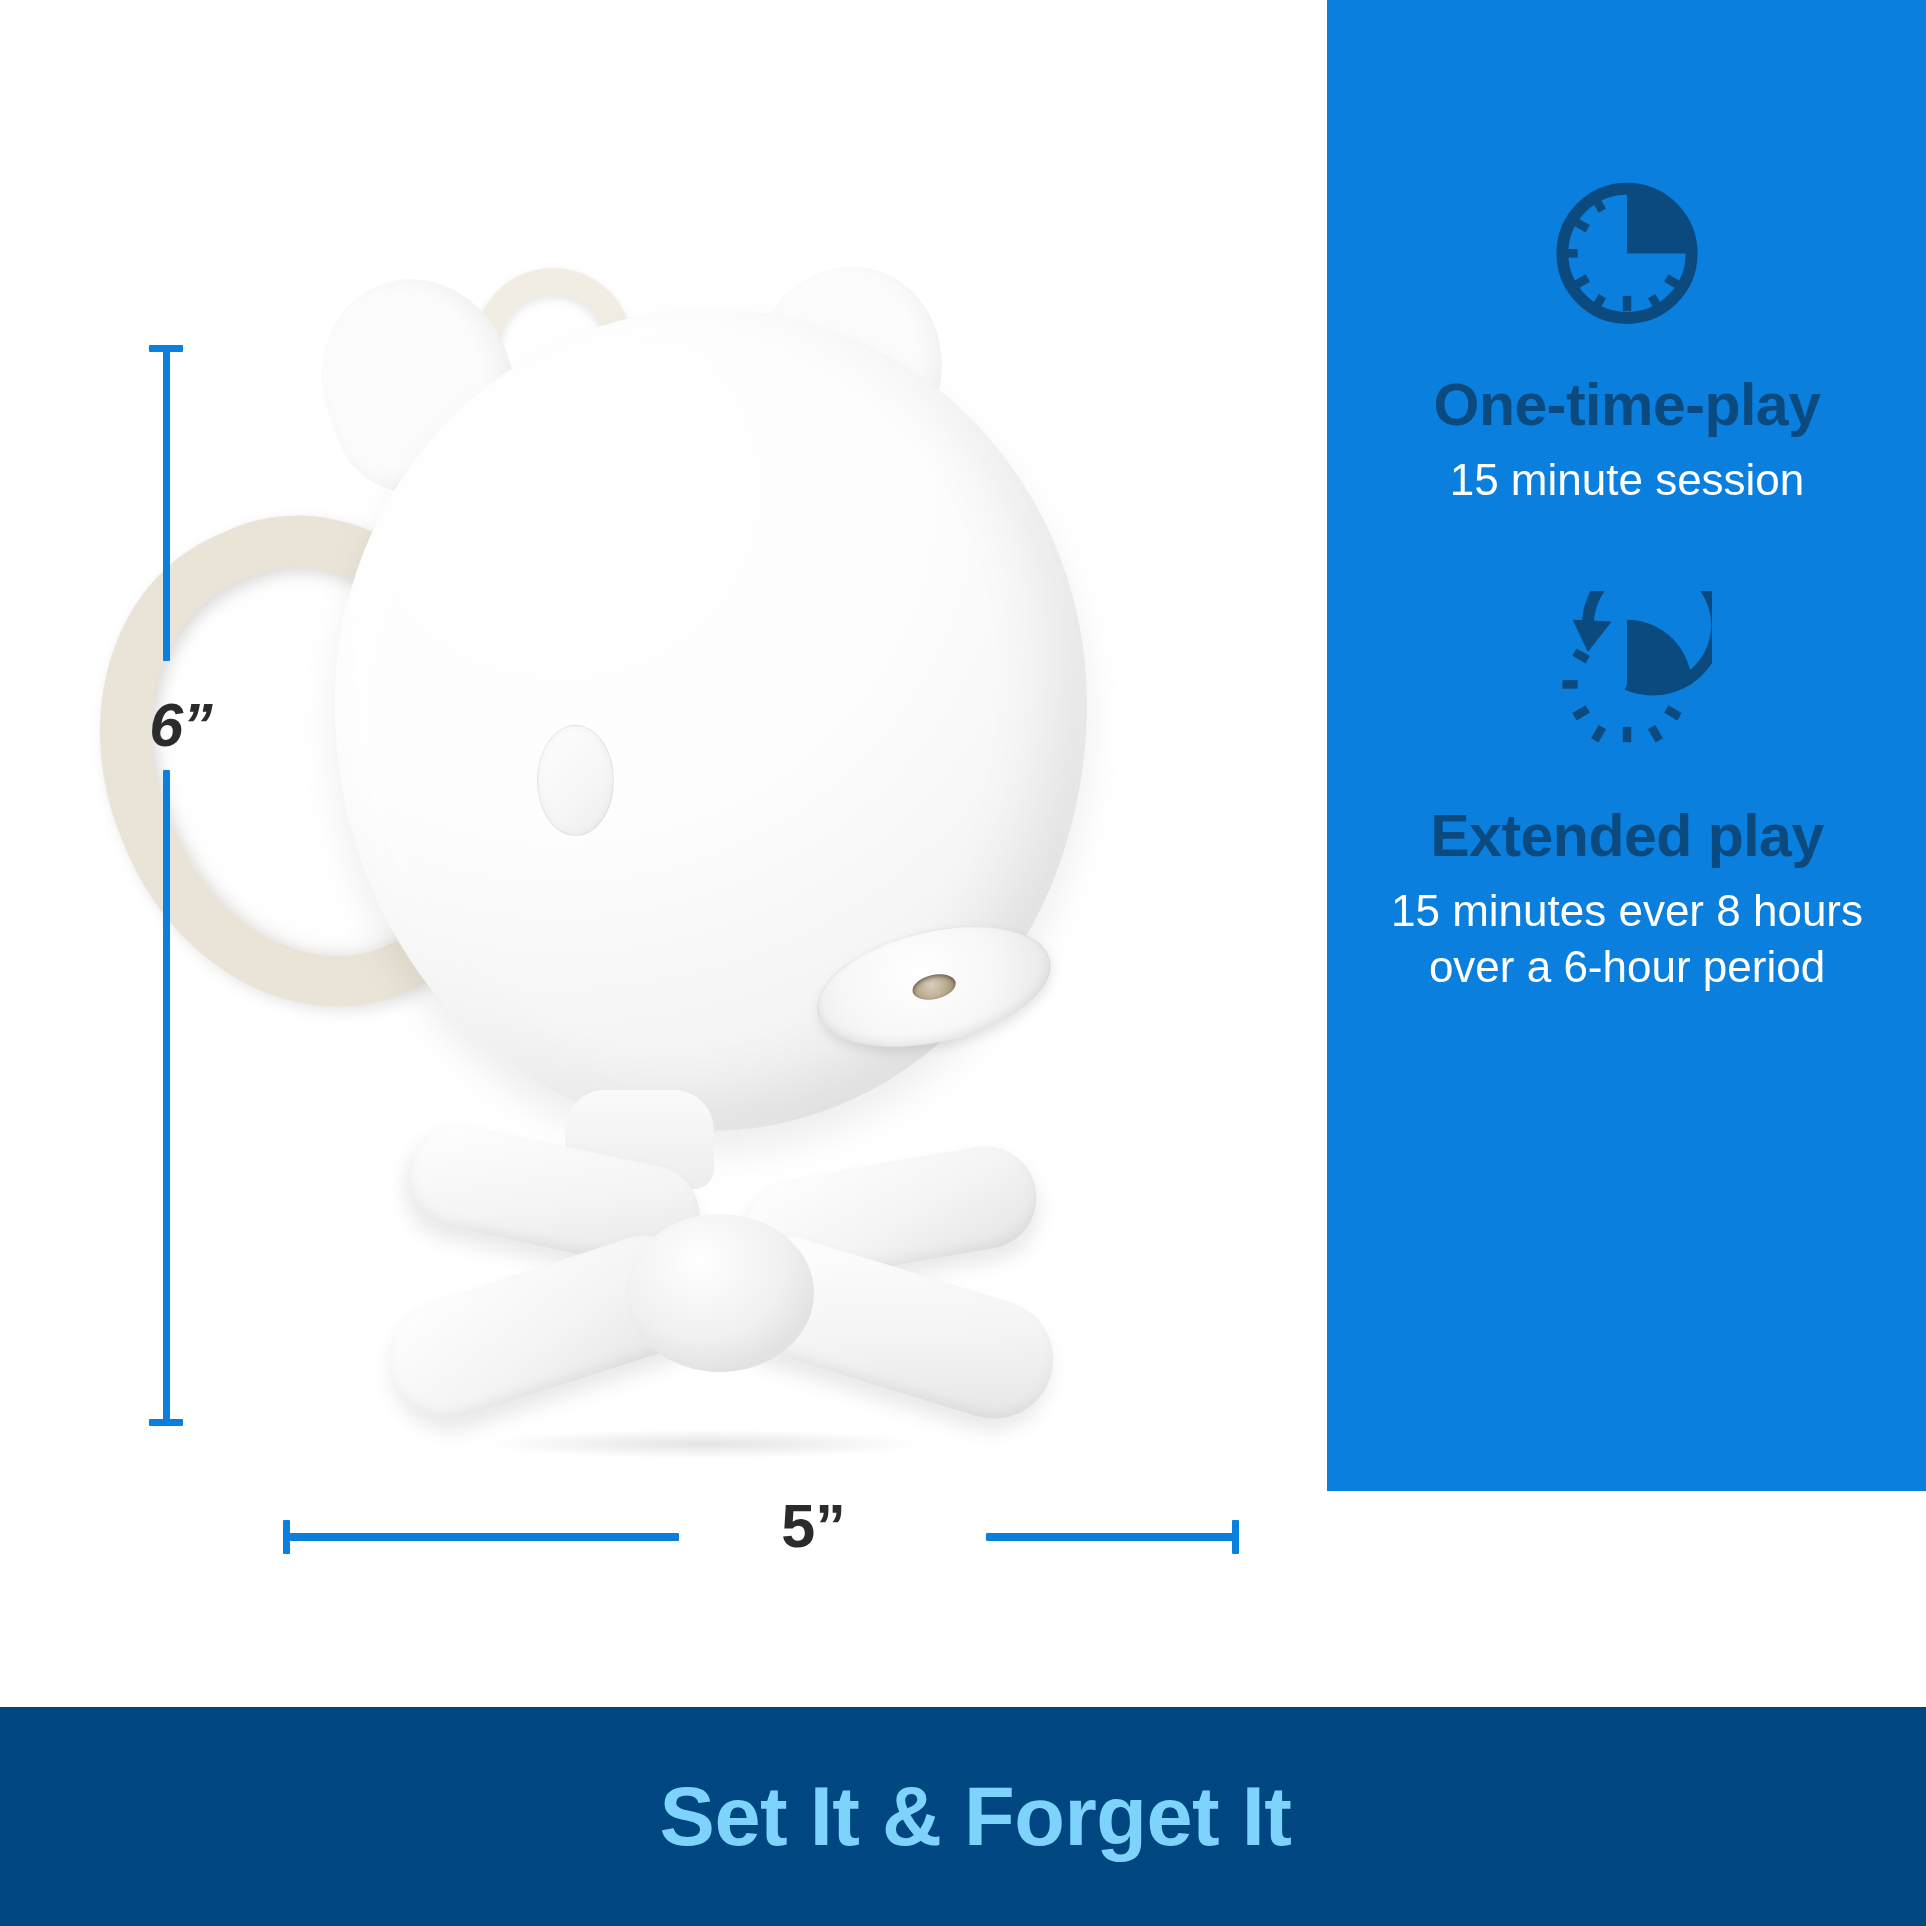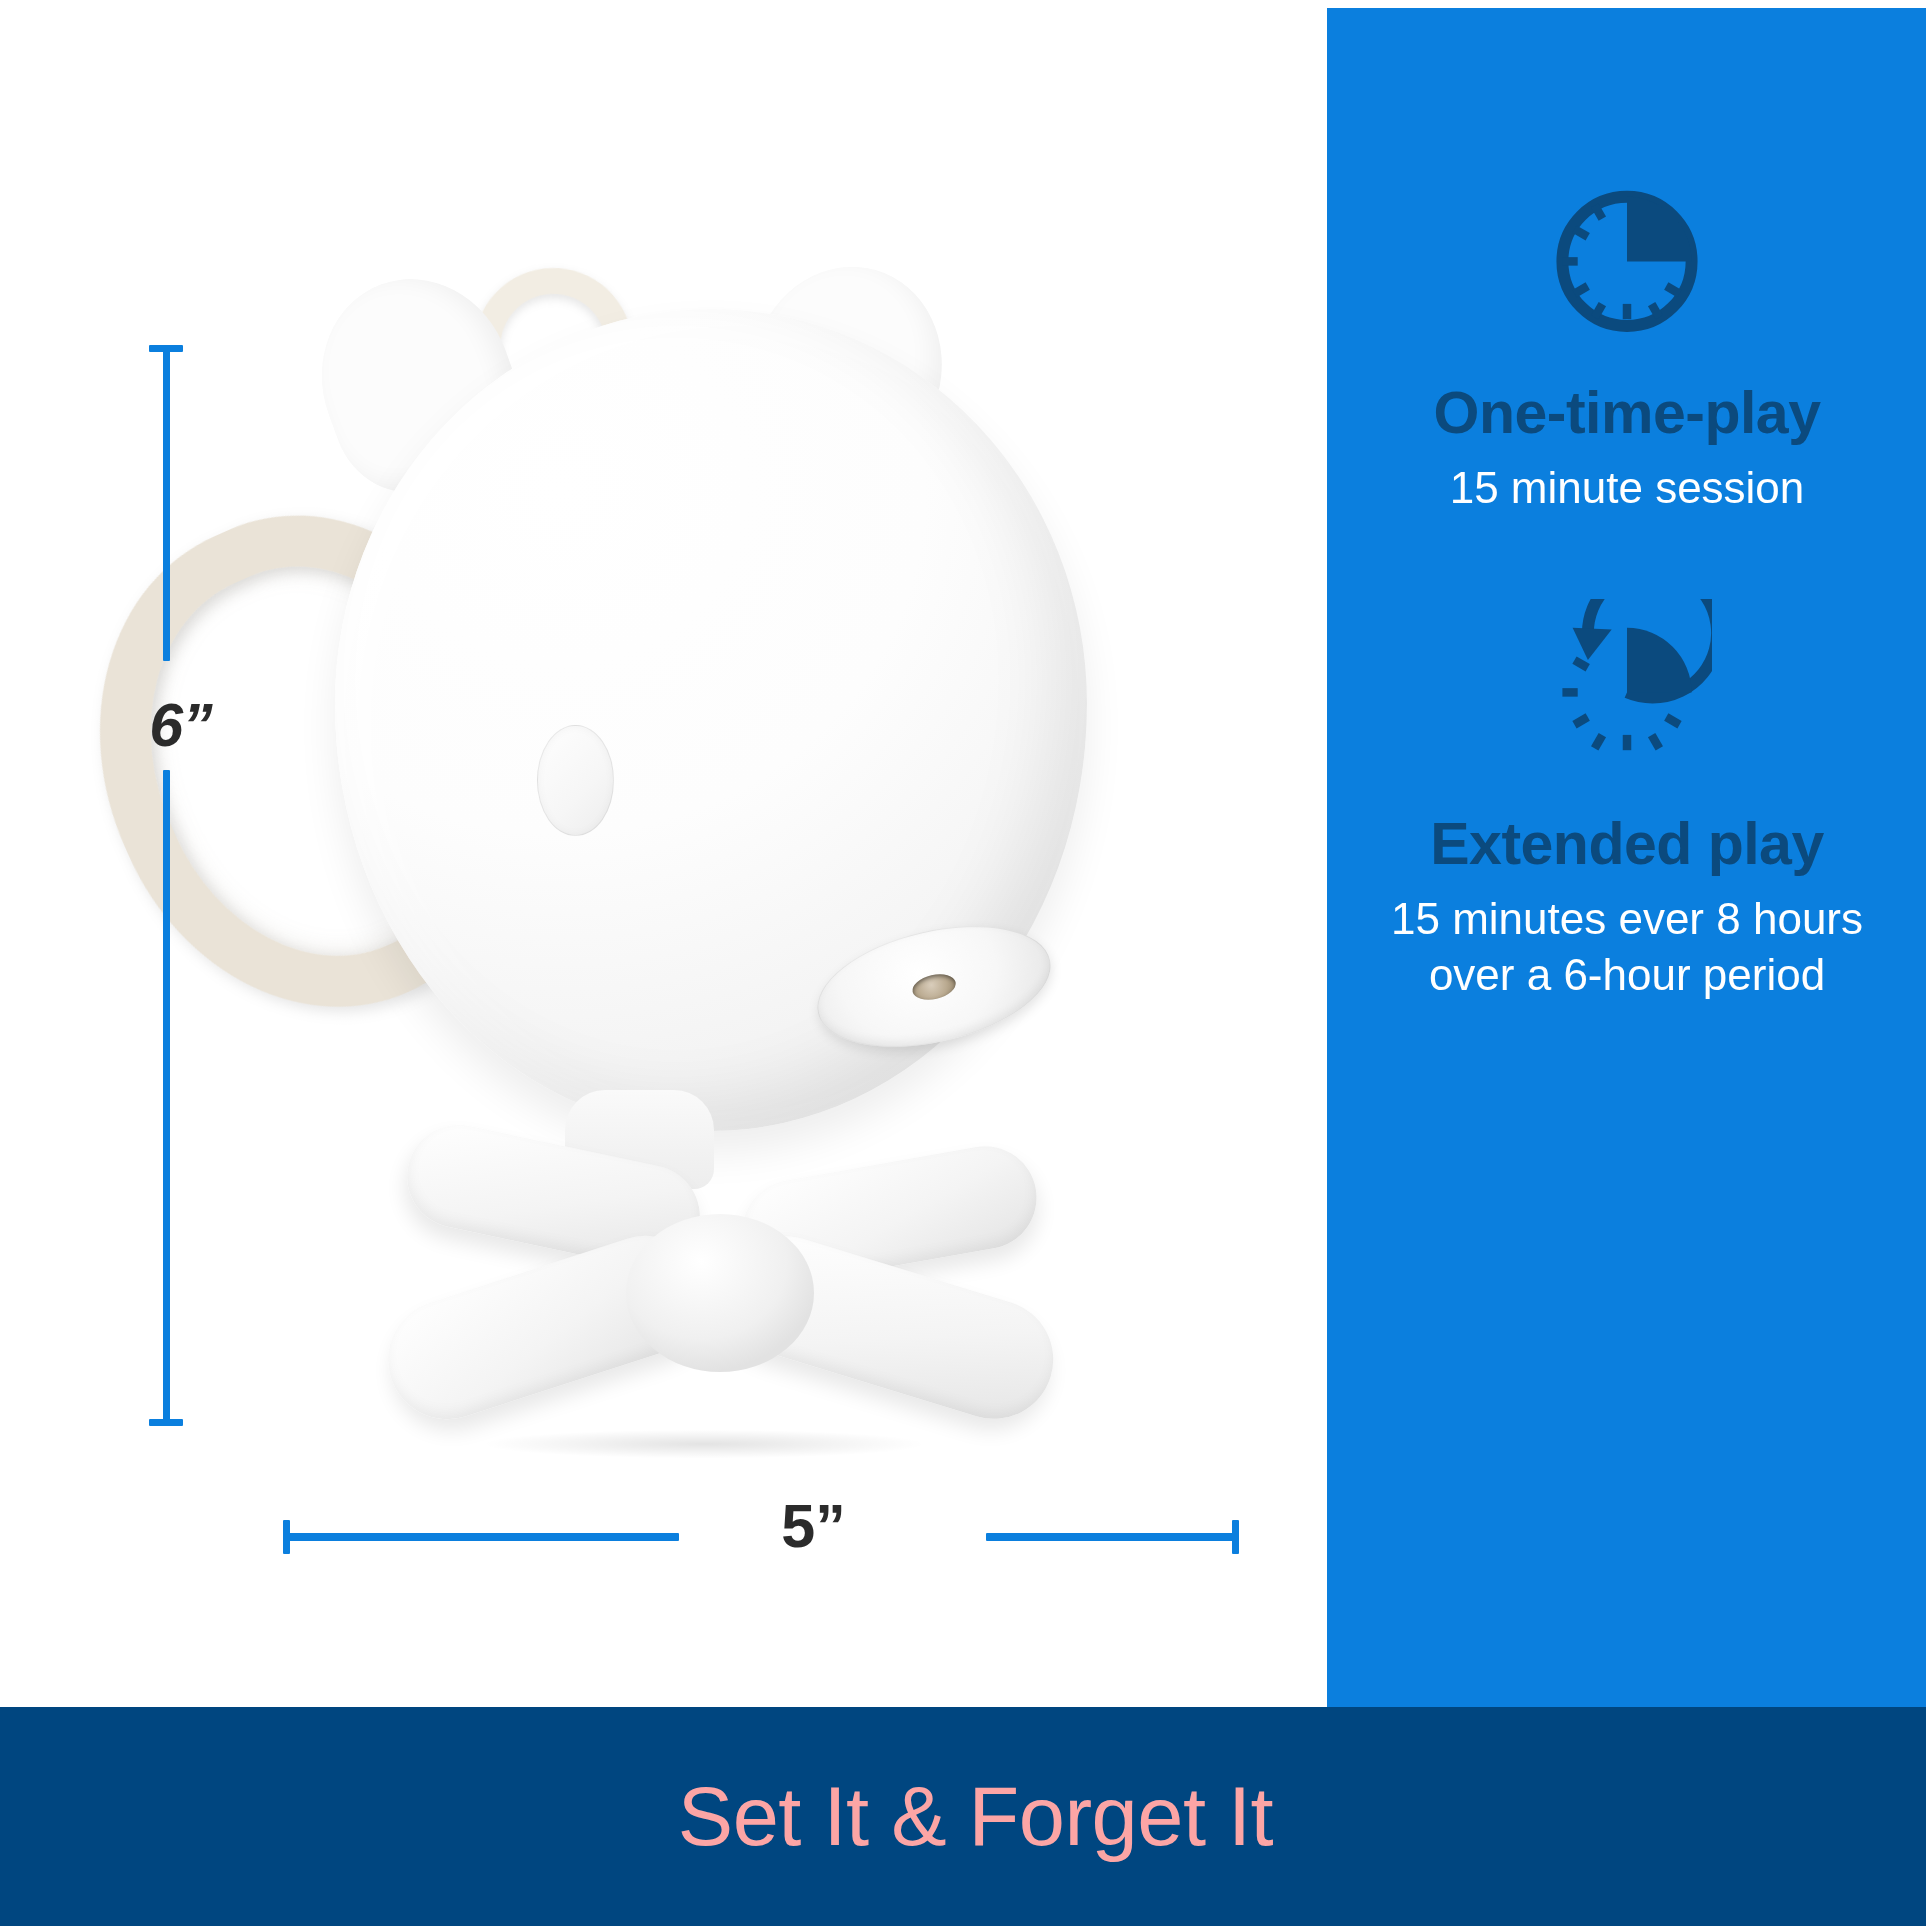--- a/index.html
+++ b/index.html
@@ -123,23 +123,23 @@
     border-radius:50%;
   }
   .shadow{
     position:absolute; left:248px; top:1176px; width:614px; height:40px;
     background: radial-gradient(50% 50% at 50% 50%, rgba(0,0,0,.11), rgba(0,0,0,0) 72%);
     border-radius:50%;
   }
 
   
   #feature-panel{
-    position:absolute; left:1327px; top:0; width:600px; height:1707px;
+    position:absolute; left:1327px; top:0; width:600px; height:1491px;
     background:#0B7FDE; display:flex; flex-direction:column;
-    align-items:center; padding-top:160px;margin-top:8px;
+    align-items:center; padding-top:160px;
   }
   .feature{ width:100%; display:flex; flex-direction:column; align-items:center; }
   .feature.second{ margin-top:83px; }
   .feature-icon{ width:170px; height:180px; display:block; }
   .feature-title{
     font-size:59px; font-weight:700; color:#0B4A7E; text-align:center;
     line-height:1.08; margin-top:34px; letter-spacing:-0.5px;
     font-family:"Liberation Sans", sans-serif;
   }
   .feature-body{
@@ -147,21 +147,21 @@
     line-height:1.28; margin-top:14px; max-width:515px;
     font-family:"Liberation Sans", sans-serif;
   }
 
   
   #banner{
     position:absolute; left:0; top:1707px; width:1927px; height:220px;
     background:#004680; display:flex; align-items:center; justify-content:center;
   }
   #banner-text{
-    font-size:83px; font-weight:400; color:#fca5a5; letter-spacing:-0.5px;
+    font-size:83px; font-weight:700; color:#7dd3fc; letter-spacing:-0.5px;
     font-family:"Liberation Sans", sans-serif;
     margin-left:24px;
   }
 </style>
 </head>
 <body>
 
 <div id="stage">
 
   <div id="product-panel">

